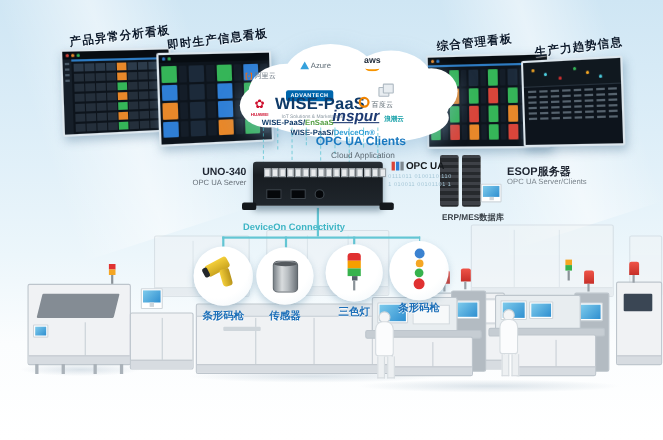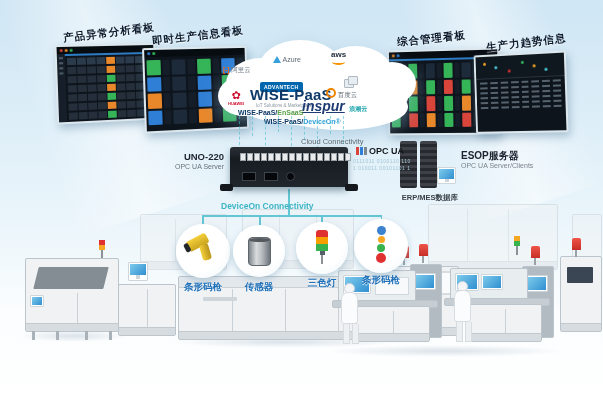--- a/index.html
+++ b/index.html
@@ -397,35 +397,36 @@
       <div class="logo navy" style="left:32px;top:51px;font-size:15px;letter-spacing:.2px;">WISE-PaaS</div>
       <div class="logo" style="left:38px;top:68px;font-size:4.5px;color:#8a97a1;">IoT Solutions &amp; Marketplace</div>
       <div class="logo" style="left:10px;top:50px;text-align:center;"><span class="flower">✿</span><div style="font-size:4px;color:#ce0e2d;font-weight:700;">HUAWEI</div></div>
       <div class="logo" style="left:108px;top:52px;font-size:6.5px;color:#5f6b74;"><span class="orange-ring"></span> <span>百度云</span></div>
       <div class="logo" style="left:84px;top:62px;"><b style="font-style:italic;font-size:14px;color:#1f3b73;text-decoration:underline;">inspur</b> <span style="font-size:6px;color:#14a0a8;font-weight:700;">浪潮云</span></div>
       <div class="logo" style="left:20px;top:73px;font-size:7px;"><span class="navy">WISE-PaaS/</span><span style="color:#57a046;font-weight:800;">EnSaaS</span></div>
       <div class="logo" style="left:46px;top:82px;font-size:7px;"><span class="navy">WISE-PaaS/</span><span style="color:#2f9fd6;font-weight:800;">DeviceOn®</span></div>
     </div>
   </div>
 
-  <div class="txt" style="left:301px;top:137px;font-size:7.5px;color:#5d6a73;">Cloud Connectivity</div>
+  <div class="txt" style="left:287px;top:123px;font-size:11px;font-weight:800;color:#1a79c0;">OPC UA Clients</div>
+  <div class="txt" style="left:301px;top:137px;font-size:7.5px;color:#5d6a73;">Cloud Application</div>
 
   <div class="abs" id="streams" style="left:239px;top:114px;width:118px;height:48px;z-index:9;">
       <div class="stream" style="left: 0px; top: 2px; height: 34px;"></div>
       <div class="stream" style="left: 13px; top: 2px; height: 20px;"></div>
       <div class="stream" style="left: 26px; top: 2px; height: 40px;"></div>
       <div class="stream" style="left: 39px; top: 2px; height: 16px;"></div>
       <div class="stream" style="left: 52px; top: 2px; height: 30px;"></div>
       <div class="stream" style="left: 65px; top: 2px; height: 24px;"></div>
       <div class="stream" style="left: 78px; top: 2px; height: 38px;"></div>
       <div class="stream" style="left: 91px; top: 2px; height: 18px;"></div>
       <div class="stream" style="left: 104px; top: 2px; height: 28px;"></div>
     </div>
 
-  <div class="txt" style="left:152px;top:151px;width:72px;text-align:right;font-size:9.5px;font-weight:800;color:#1d2430;">UNO-220</div>
+  <div class="txt" style="left:152px;top:151px;width:72px;text-align:right;font-size:9.5px;font-weight:800;color:#1d2430;">UNO-340</div>
   <div class="txt" style="left:152px;top:163px;width:72px;text-align:right;font-size:7px;color:#677079;">OPC UA Server</div>
   <div class="abs" id="uno-box" style="left:230px;top:147px;width:118px;height:40px;">
     <div class="uno-terms">
         <i></i>
         <i></i>
         <i></i>
         <i></i>
         <i></i>
         <i></i>
         <i></i>

